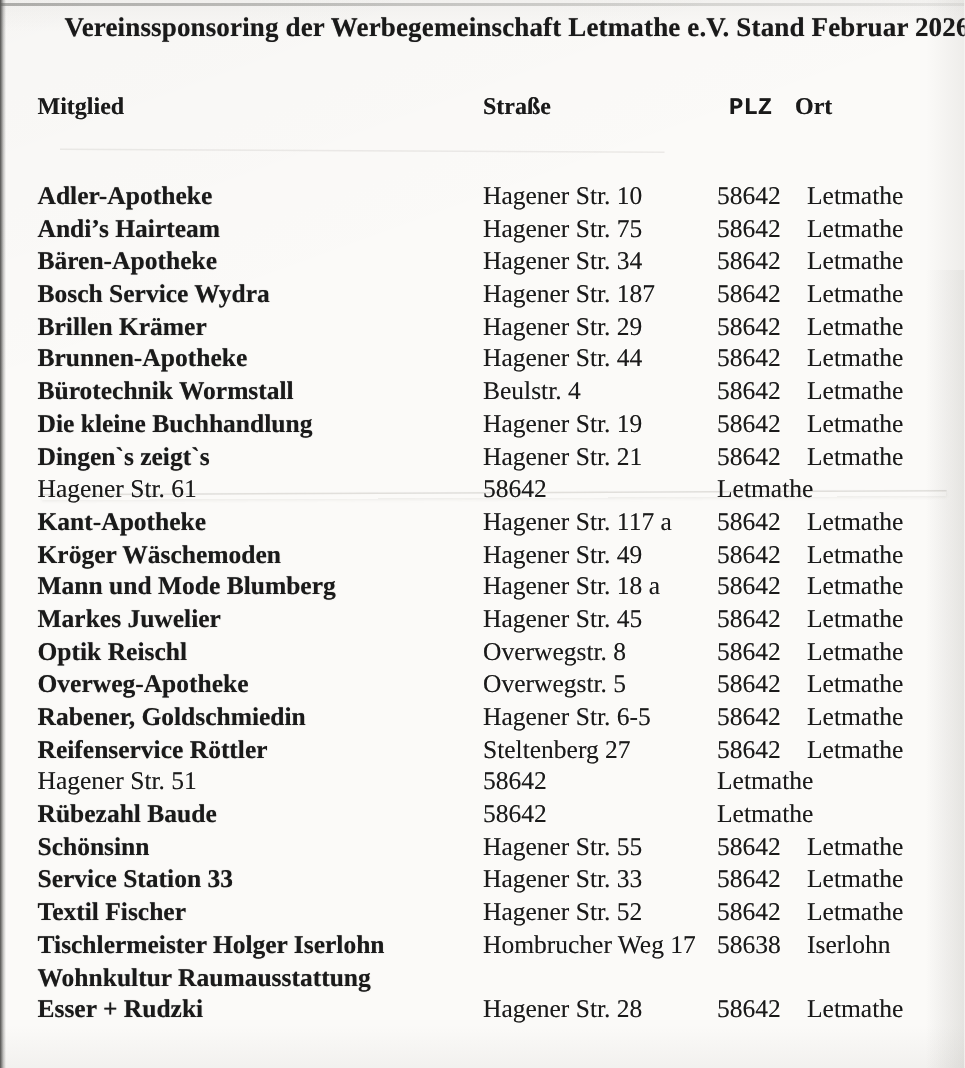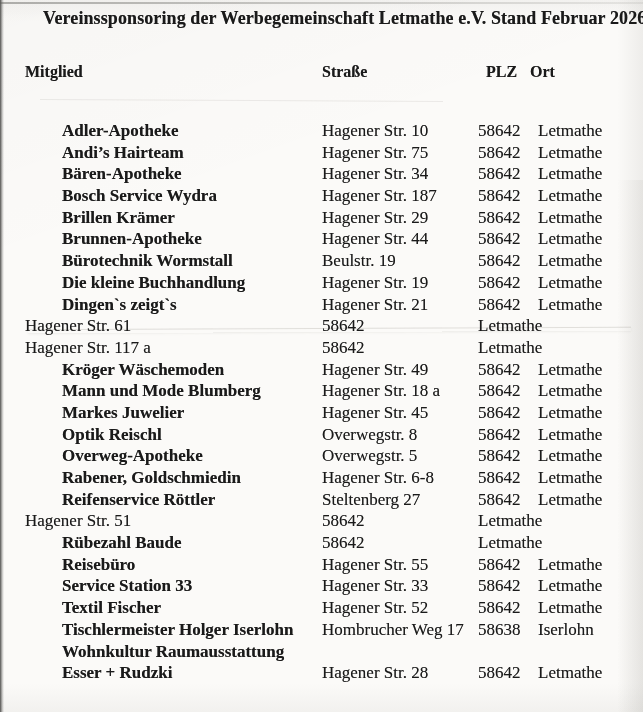--- a/index.html
+++ b/index.html
@@ -81,39 +81,38 @@
   }
   .header-row {
     position: absolute;
     left: 25px;
     right: 8px;
     top: 63px;
     font-weight: bold;
     font-size: 16px;
     text-shadow: 0 0 0.4px rgba(20,20,20,0.5);
   }
-  .header-row .plz { padding-left: 8px; }
+  .header-row .plz { padding-left: 8px; font-family: Liberation Mono, monospace; }
   .header-row .ort { padding-left: 0px; margin-left: -8px; }
   .table {
     position: absolute;
     left: 25px;
     right: 4px;
     top: 120px;
   }
   .row {
     height: 21.7px;
     line-height: 21.7px;
     font-size: 17px;
     white-space: nowrap;
   }
   .cell { display: block; overflow: visible; }
   .cell.name {
     font-weight: bold;
     text-shadow: 0 0 0.5px rgba(20,20,20,0.55);
-    margin-left: 37px;
   }
   .cell.street, .cell.plz, .cell.ort {
     font-weight: normal;
     text-shadow: 0 0 0.4px rgba(25,25,25,0.45);
   }
 </style>
 </head>
 <body style="color: rgb(26, 26, 26);">
 
 <div class="page">
@@ -171,21 +170,21 @@
 
   <div class="row grid-row">
     <span class="cell name">Brunnen-Apotheke</span>
     <span class="cell street">Hagener Str. 44</span>
     <span class="cell plz">58642</span>
     <span class="cell ort">Letmathe</span>
   </div>
 
   <div class="row grid-row">
     <span class="cell name">Bürotechnik Wormstall</span>
-    <span class="cell street">Beulstr. 19</span>
+    <span class="cell street">Beulstr. 4</span>
     <span class="cell plz">58642</span>
     <span class="cell ort">Letmathe</span>
   </div>
 
   <div class="row grid-row">
     <span class="cell name">Die kleine Buchhandlung</span>
     <span class="cell street">Hagener Str. 19</span>
     <span class="cell plz">58642</span>
     <span class="cell ort">Letmathe</span>
   </div>
@@ -197,20 +196,21 @@
     <span class="cell ort">Letmathe</span>
   </div>
 
   <div class="row grid-row">
     <span class="cell street">Hagener Str. 61</span>
     <span class="cell plz">58642</span>
     <span class="cell ort">Letmathe</span>
   </div>
 
   <div class="row grid-row">
+    <span class="cell name">Kant-Apotheke</span>
     <span class="cell street">Hagener Str. 117 a</span>
     <span class="cell plz">58642</span>
     <span class="cell ort">Letmathe</span>
   </div>
 
   <div class="row grid-row">
     <span class="cell name">Kröger Wäschemoden</span>
     <span class="cell street">Hagener Str. 49</span>
     <span class="cell plz">58642</span>
     <span class="cell ort">Letmathe</span>
@@ -239,21 +239,21 @@
 
   <div class="row grid-row">
     <span class="cell name">Overweg-Apotheke</span>
     <span class="cell street">Overwegstr. 5</span>
     <span class="cell plz">58642</span>
     <span class="cell ort">Letmathe</span>
   </div>
 
   <div class="row grid-row">
     <span class="cell name">Rabener, Goldschmiedin</span>
-    <span class="cell street">Hagener Str. 6-8</span>
+    <span class="cell street">Hagener Str. 6-5</span>
     <span class="cell plz">58642</span>
     <span class="cell ort">Letmathe</span>
   </div>
 
   <div class="row grid-row">
     <span class="cell name">Reifenservice Röttler</span>
     <span class="cell street">Steltenberg 27</span>
     <span class="cell plz">58642</span>
     <span class="cell ort">Letmathe</span>
   </div>
@@ -264,21 +264,21 @@
     <span class="cell ort">Letmathe</span>
   </div>
 
   <div class="row grid-row">
     <span class="cell name">Rübezahl Baude</span>
     <span class="cell plz">58642</span>
     <span class="cell ort">Letmathe</span>
   </div>
 
   <div class="row grid-row">
-    <span class="cell name">Reisebüro</span>
+    <span class="cell name">Schönsinn</span>
     <span class="cell street">Hagener Str. 55</span>
     <span class="cell plz">58642</span>
     <span class="cell ort">Letmathe</span>
   </div>
 
   <div class="row grid-row">
     <span class="cell name">Service Station 33</span>
     <span class="cell street">Hagener Str. 33</span>
     <span class="cell plz">58642</span>
     <span class="cell ort">Letmathe</span>

